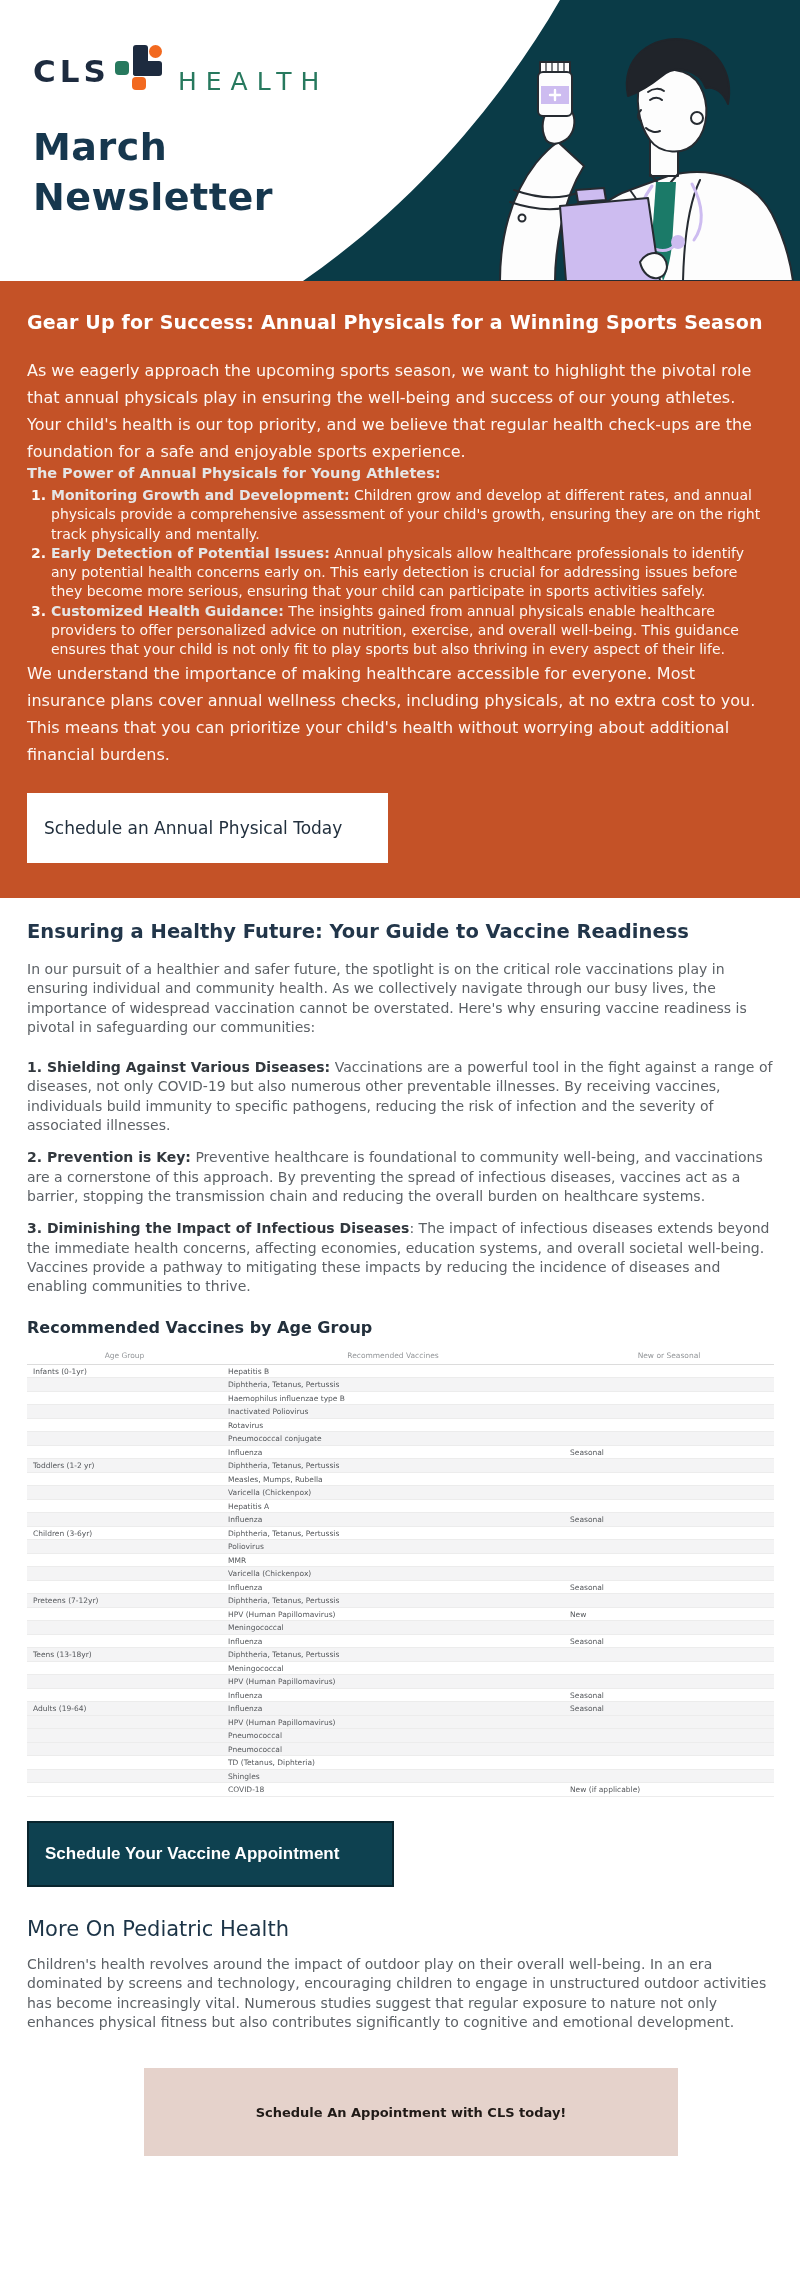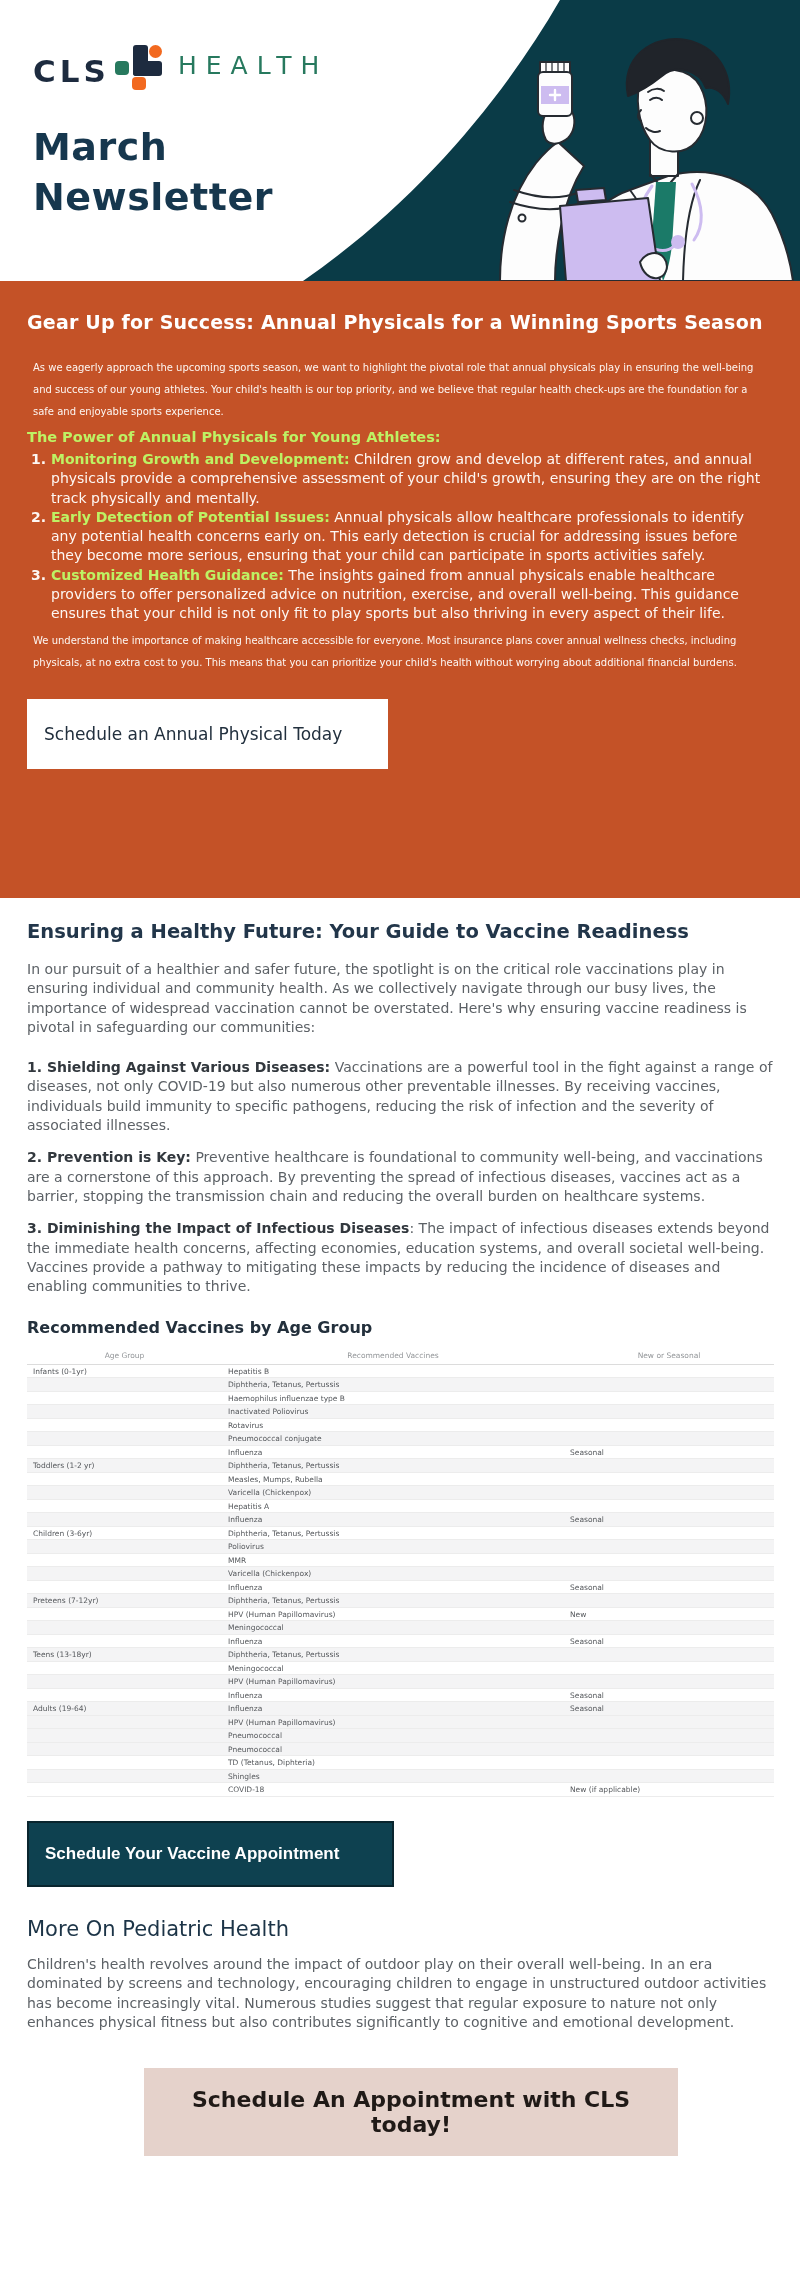--- a/index.html
+++ b/index.html
@@ -19,33 +19,33 @@
   .blob-svg{position:absolute;top:0;left:0}
   .logo{position:absolute;left:33px;top:44px;height:50px}
   .logo-cls{position:absolute;left:0;top:9px;font-size:31px;font-weight:700;color:var(--logo-navy);letter-spacing:4px}
   .cross{position:absolute;left:82px;top:1px;width:48px;height:45px}
   .cross div{position:absolute}
   .c-green{left:0;top:16px;width:14px;height:14px;background:var(--green);border-radius:4px}
   .c-navy-v{left:18px;top:0;width:15px;height:31px;background:var(--logo-navy);border-radius:3px}
   .c-navy-h{left:18px;top:16px;width:29px;height:15px;background:var(--logo-navy);border-radius:3px}
   .c-orange-dot{left:34px;top:0;width:13px;height:13px;background:var(--logo-orange);border-radius:50%}
   .c-orange-sq{left:17px;top:32px;width:14px;height:13px;background:var(--logo-orange);border-radius:4px}
-  .logo-health{position:absolute;left:145px;top:7px;font-size:25px;font-weight:500;color:var(--green);letter-spacing:9px}
+  .logo-health{position:absolute;left:145px;top:23px;font-size:25px;font-weight:500;color:var(--green);letter-spacing:9px}
   .nl-title{position:absolute;left:33px;top:122px;font-size:38px;line-height:50px;font-weight:700;color:var(--navy);letter-spacing:.5px}
 
   
   .orange{height:617px;background:var(--orange);color:var(--white-text);padding:30px 27px 0}
   .orange h2{margin:0 0 24px;font-size:19px;font-weight:700;color:#fff;letter-spacing:.2px}
-  .orange p{margin:6px;font-size:10px;line-height:22px}
+  .orange p{margin:0;font-size:16px;line-height:27px}
   .o-intro{margin-bottom:27px}
   .o-list-title{font-weight:700;font-size:14.5px;color:#fff;margin-bottom:5px}
   .orange ol{margin:0;padding-left:24px}
   .orange li{font-size:14px;line-height:19.3px}
   .orange li::marker{font-weight:700}
-  .orange li b,.o-list-title{color:#bef264}
+  .orange li b,.o-list-title{color:#e5e5e5}
   .o-outro{margin-top:25px}
   .btn-white{display:flex;align-items:center;margin-top:25px;width:361px;height:70px;
      background:#fff;color:#22303e;font-size:17px;padding-left:17px;border:none;
      font-family:inherit;cursor:pointer;text-align:left}
 
   
   .white-section{padding:22px 27px 16px;background:#fff}
   .white-section h2{margin:0 0 17px;font-size:19.5px;font-weight:700;color:#22364a}
   .v-intro,.v-point{margin:0;font-size:14px;line-height:19.3px;color:var(--body-gray)}
   .v-intro{margin-bottom:21px}
@@ -60,21 +60,21 @@
   .col-age{width:195px}.col-vac{width:342px}.col-new{width:210px}
   .btn-teal{display:flex;align-items:center;margin-top:24px;width:367px;height:66px;
      background:var(--teal-btn);border:2px solid var(--teal-btn-border);color:#fff;
      font-weight:700;font-size:17px;padding-left:16px;font-family:Liberation Sans, sans-serif;cursor:pointer;text-align:left}
 
   
   .ped-title{margin:30px 0 14px;font-size:21px;font-weight:500;color:#1c3447}
   .ped-body{margin:0;font-size:14px;line-height:19.3px;color:var(--body-gray)}
   .btn-pink{display:flex;align-items:center;justify-content:center;margin:36px 0 12px 117px;
      width:534px;height:88px;background:var(--pink);color:#201a17;font-weight:700;
-     font-size:22px;border:none;font-family:inherit;cursor:pointer}
+     font-size:13px;border:none;font-family:inherit;cursor:pointer}
 </style>
 </head>
 <body>
 
 <div class="page">
 
   <div class="header">
     <svg class="blob-svg" width="800" height="281" viewBox="0 0 800 281">
 
       <path d="M560 0 C505 95 420 200 303 281 L800 281 L800 0 Z" fill="#0a3b47"></path>

